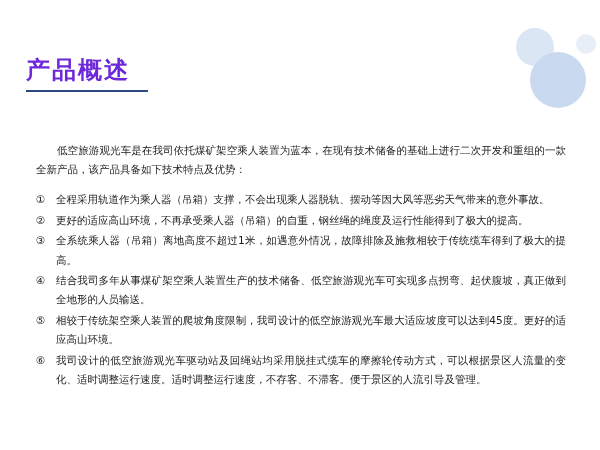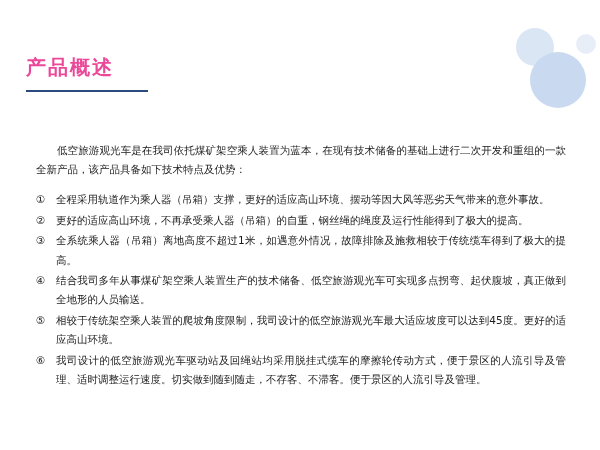--- a/index.html
+++ b/index.html
@@ -53,23 +53,23 @@
     top: 34px;
     width: 20px;
     height: 20px;
     border-radius: 50%;
     background: #e8eef8;
   }
   .title {
     position: absolute;
     left: 26px;
     top: 54px;
-    font-size: 20px;
+    font-size: 24px;
     font-weight: bold;
-    color: #ec4899;
+    color: #6d28d9;
     letter-spacing: 2px;
     font-family: "DejaVu Sans", "Liberation Sans", sans-serif;
   }
   .title-rule {
     position: absolute;
     left: 26px;
     top: 90px;
     width: 122px;
     height: 2px;
     background: #2b4b7e;
@@ -125,38 +125,38 @@
 
   <div class="title">产品概述</div>
   <div class="title-rule"></div>
 
   <div class="body">
     <p class="intro">低空旅游观光车是在我司依托煤矿架空乘人装置为蓝本，在现有技术储备的基础上进行二次开发和重组的一款全新产品，该产品具备如下技术特点及优势：</p>
 
     <ol class="points">
       <li>
         <span class="num">①</span>
-        <span>全程采用轨道作为乘人器（吊箱）支撑，更好的适应高山环境、摆动等因大风等恶劣天气带来的意外事故。</span>
+        <span>全程采用轨道作为乘人器（吊箱）支撑，不会出现乘人器脱轨、摆动等因大风等恶劣天气带来的意外事故。</span>
       </li>
       <li>
         <span class="num">②</span>
         <span>更好的适应高山环境，不再承受乘人器（吊箱）的自重，钢丝绳的绳度及运行性能得到了极大的提高。</span>
       </li>
       <li>
         <span class="num">③</span>
         <span>全系统乘人器（吊箱）离地高度不超过1米，如遇意外情况，故障排除及施救相较于传统缆车得到了极大的提高。</span>
       </li>
       <li>
         <span class="num">④</span>
         <span>结合我司多年从事煤矿架空乘人装置生产的技术储备、低空旅游观光车可实现多点拐弯、起伏腹坡，真正做到全地形的人员输送。</span>
       </li>
       <li>
         <span class="num">⑤</span>
         <span>相较于传统架空乘人装置的爬坡角度限制，我司设计的低空旅游观光车最大适应坡度可以达到45度。更好的适应高山环境。</span>
       </li>
       <li>
         <span class="num">⑥</span>
-        <span>我司设计的低空旅游观光车驱动站及回绳站均采用脱挂式缆车的摩擦轮传动方式，便于景区的人流引导及管理、适时调整运行速度。切实做到随到随走，不存客、不滞客。便于景区的人流引导及管理。</span>
+        <span>我司设计的低空旅游观光车驱动站及回绳站均采用脱挂式缆车的摩擦轮传动方式，可以根据景区人流量的变化、适时调整运行速度。适时调整运行速度，不存客、不滞客。便于景区的人流引导及管理。</span>
       </li>
     </ol>
   </div>
 
 </div>
 
 </body></html>

